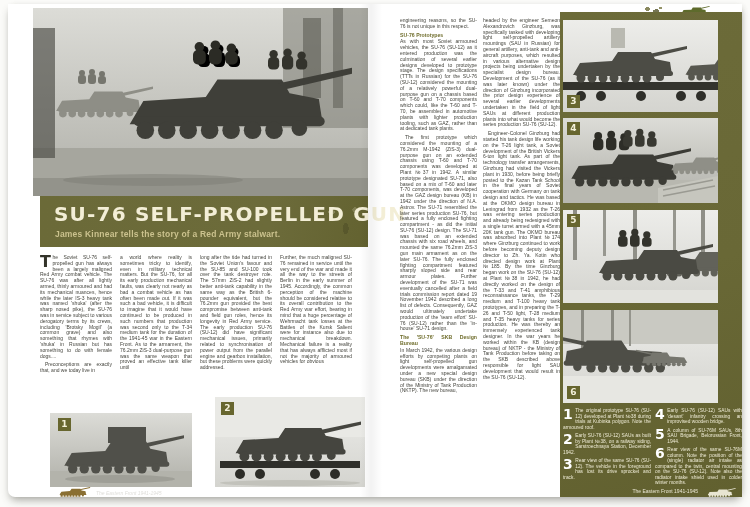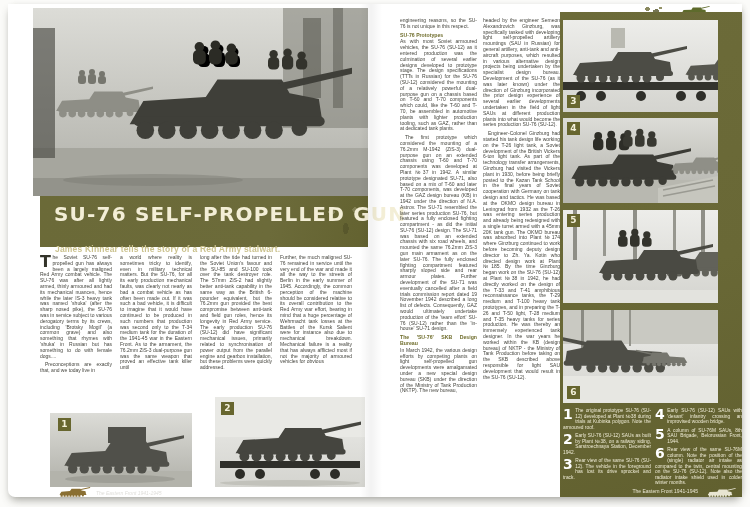--- a/index.html
+++ b/index.html
@@ -41,21 +41,21 @@
       radial-gradient(6px 3px at 30% 30%, rgba(240,236,210,.5) 0 60%, transparent 61%),
       radial-gradient(5px 9px at 60% 65%, rgba(50,50,25,.5) 0 60%, transparent 61%),
       radial-gradient(4px 4px at 80% 25%, rgba(240,236,210,.4) 0 60%, transparent 61%);
   }
   .main-title{
     position:absolute;left:14px;top:6px;
     font-family:"DejaVu Sans", sans-serif;font-weight:800;
     font-size:20px;letter-spacing:1.2px;color:#f3eed6;white-space:nowrap;
   }
   .sub-title{
-    position:absolute;left:15px;top:48px;
+    position:absolute;left:15px;top:33px;
     font-size:8.5px;font-weight:bold;color:#cbc28e;letter-spacing:.2px;
   }
   
   .col{
     position:absolute;font-size:5px;line-height:5.8px;color:#46463f;
     text-align:justify;overflow:hidden;
   }
   .col p{margin:0 0 3px 0;}
   .col p.ind{text-indent:5px;margin:0;}
   .dropcap{

